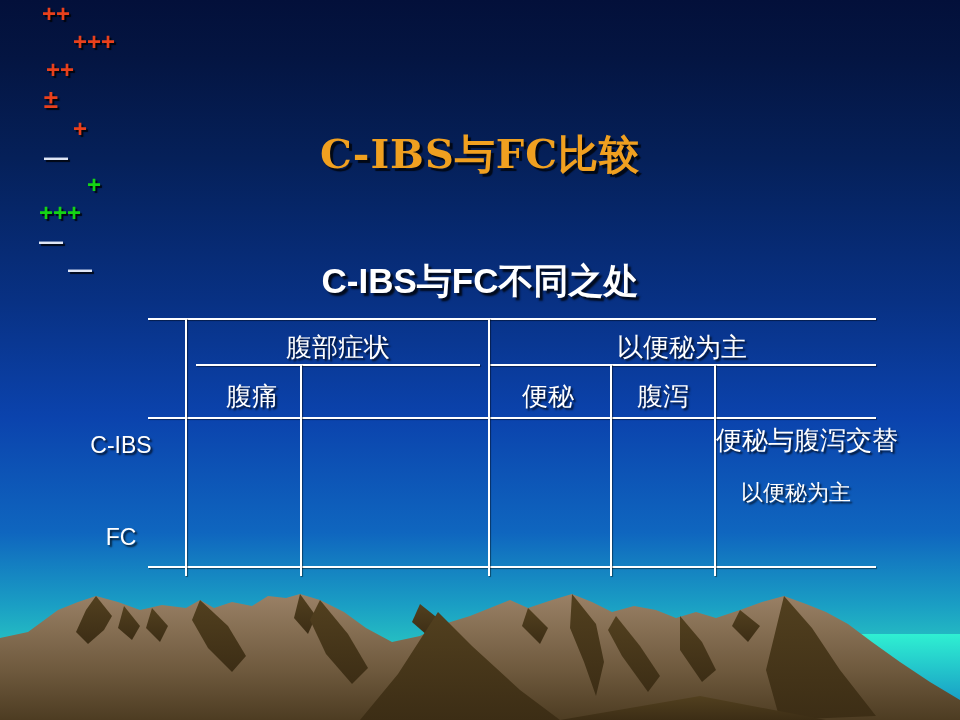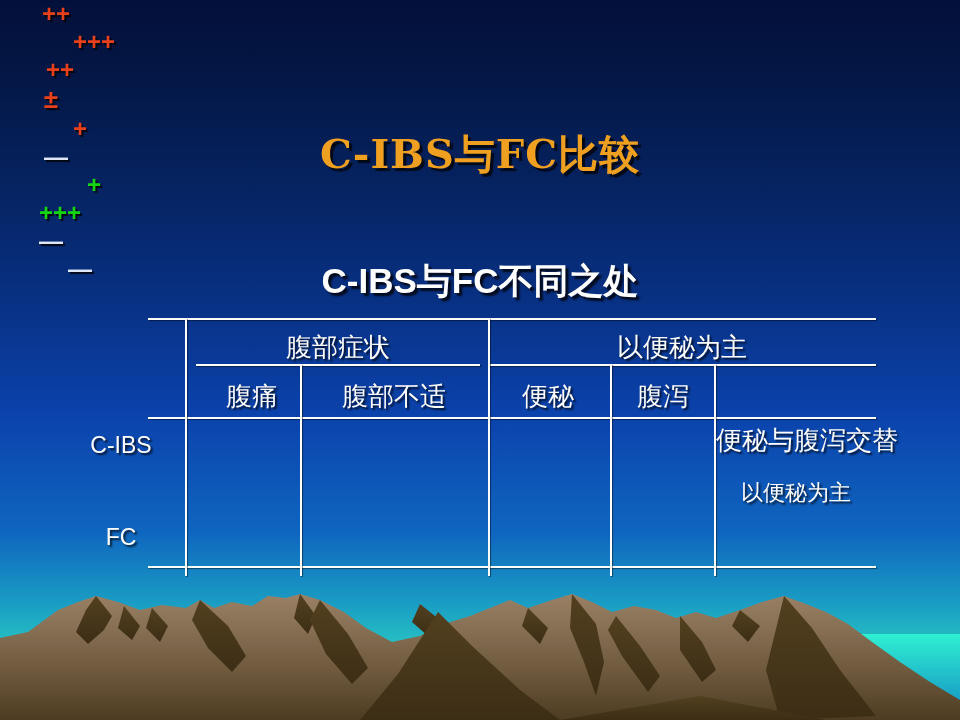--- a/index.html
+++ b/index.html
@@ -186,21 +186,20 @@
     <div class="rule v" style="left:185px; top:318px; height:258px;"></div>
     <div class="rule v" style="left:300px; top:364px; height:212px;"></div>
     <div class="rule v" style="left:488px; top:318px; height:258px;"></div>
     <div class="rule v" style="left:610px; top:364px; height:212px;"></div>
     <div class="rule v" style="left:714px; top:364px; height:212px;"></div>
 
     <div class="cell cn center" style="left:196px; top:330px; width:284px;">腹部症状</div>
     <div class="cell cn center" style="left:488px; top:330px; width:388px;">以便秘为主</div>
 
     <div class="cell cn center" style="left:188px; top:379px; width:128px;">腹痛</div>
-    <div class="cell cn center" style="left:300px; top:379px; width:188px;">腹部不适</div>
     <div class="cell cn center" style="left:490px; top:379px; width:116px;">便秘</div>
     <div class="cell cn center" style="left:612px; top:379px; width:102px;">腹泻</div>
     <div class="cell cn center" style="left:716px; top:379px; width:160px;margin-top:44px;">便秘与腹泻交替</div>
 
     <div class="cell rowlabel" style="left:60px; top:432px; width:122px;text-align:center;">C-IBS</div>
     <div class="mark red" style="left:188px; top:430px; width:112px;">++</div>
     <div class="mark red" style="left:300px; top:430px; width:188px;">+++</div>
     <div class="mark red" style="left:490px; top:430px; width:120px;">++</div>
     <div class="mark red" style="left:612px; top:428px; width:102px; font-size:26px;">±</div>
     <div class="mark red" style="left:716px; top:430px; width:160px;">+</div>

